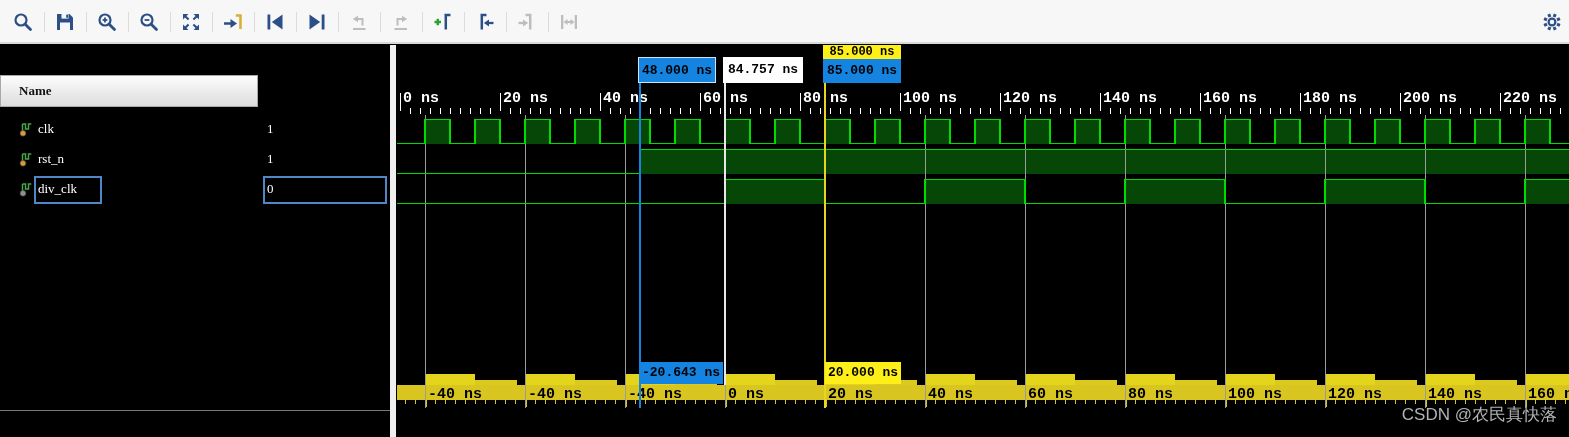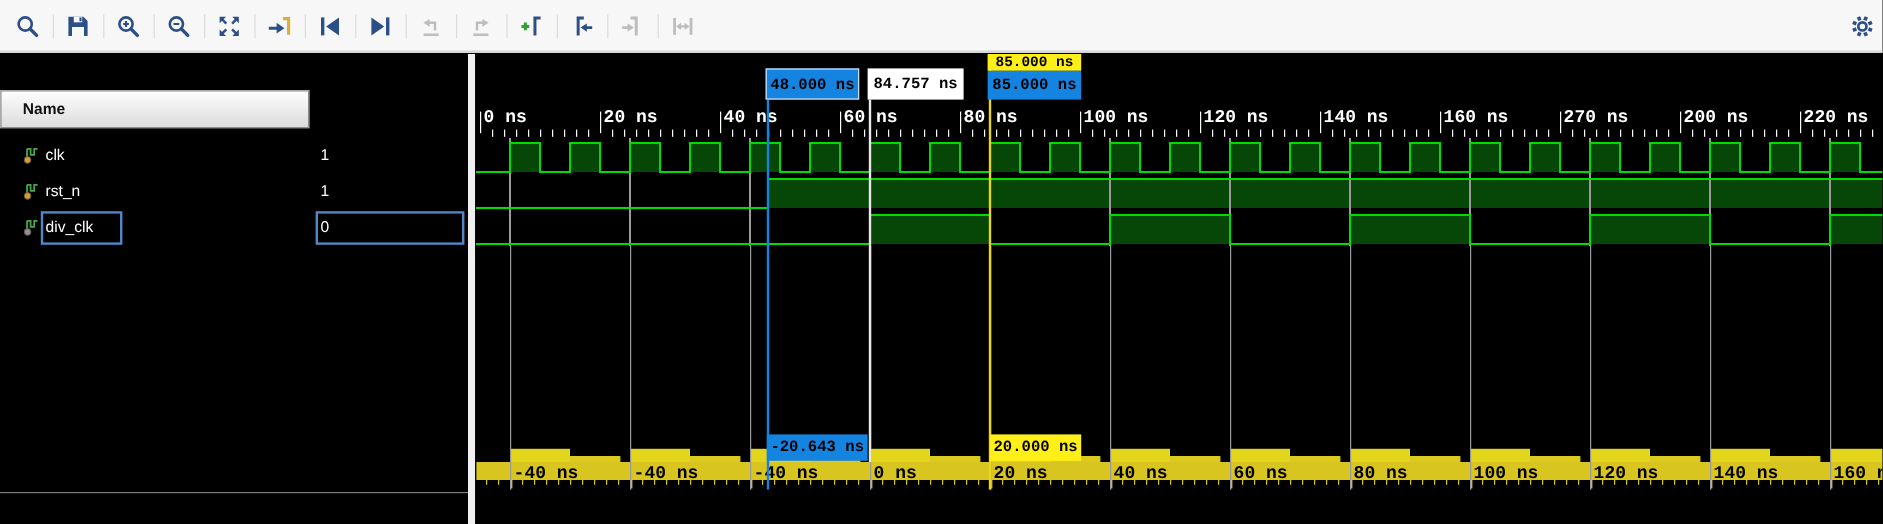--- a/index.html
+++ b/index.html
@@ -5,21 +5,21 @@
   html,body{margin:0;padding:0;background:#000;}
   #app{position:relative;width:1569px;height:437px;overflow:hidden;background:#000;
        font-family:"Liberation Sans",sans-serif;}
   
   #toolbar{position:absolute;left:0;top:0;width:1569px;height:44px;background:#f7f7f7;
            border-bottom:2px solid #d9d9d9;box-sizing:border-box;}
   .tb-btn{position:absolute;top:7px;width:30px;height:30px;display:flex;align-items:center;
           justify-content:center;cursor:pointer;}
   .tb-sep{position:absolute;top:12px;width:1px;height:20px;background:#dcdcdc;}
   
-  #signals{position:absolute;left:0;top:45px;width:390px;height:392px;background:#000;}
+  #signals{position:absolute;left:0;top:45px;width:390px;height:392px;background:#000;font-family:Liberation Serif, serif;}
   .hdr-cell{position:absolute;top:30px;height:32px;background:linear-gradient(#fdfdfd,#dcdcdc);
             border:1px solid #a8a8a8;box-sizing:border-box;color:#111;font-size:13px;
             font-weight:bold;line-height:30px;}
   .sig-row{position:absolute;height:30px;width:390px;}
   .sig-name{position:absolute;left:38px;top:6px;color:#fff;font-size:13px;}
   .sig-icon{position:absolute;left:19px;top:7px;}
   .sig-val{position:absolute;left:267px;top:6px;color:#fff;font-size:13px;}
   .sel-box{position:absolute;border:2px solid #4f87c8;box-sizing:border-box;}
   #panel-bottom-line{position:absolute;left:0;top:365px;width:390px;height:1px;background:#7a7a7a;}
   
@@ -211,40 +211,41 @@
     <span class="sig-name">div_clk</span>
     <span class="sig-val">0</span>
           <div class="sel-box" style="left: 34px; top: 1px; width: 68px; height: 28px;"></div>
           <div class="sel-box" style="left: 263px; top: 1px; width: 124px; height: 28px;"></div>
         </div>
       </div>
     <div id="panel-bottom-line"></div>
   </div>
   <div id="splitter"></div>
   <div id="wave">
+    <div id="watermark">CSDN @农民真快落</div>
   <div class="rt-tickM" style="left: 4px;"></div>
       <div class="rt-label mono" style="left: 7px;">0 ns</div>
       <div class="rt-tickM" style="left: 104px;"></div>
       <div class="rt-label mono" style="left: 107px;">20 ns</div>
       <div class="rt-tickM" style="left: 204px;"></div>
       <div class="rt-label mono" style="left: 207px;">40 ns</div>
       <div class="rt-tickM" style="left: 304px;"></div>
       <div class="rt-label mono" style="left: 307px;">60 ns</div>
       <div class="rt-tickM" style="left: 404px;"></div>
       <div class="rt-label mono" style="left: 407px;">80 ns</div>
       <div class="rt-tickM" style="left: 504px;"></div>
       <div class="rt-label mono" style="left: 507px;">100 ns</div>
       <div class="rt-tickM" style="left: 604px;"></div>
       <div class="rt-label mono" style="left: 607px;">120 ns</div>
       <div class="rt-tickM" style="left: 704px;"></div>
       <div class="rt-label mono" style="left: 707px;">140 ns</div>
       <div class="rt-tickM" style="left: 804px;"></div>
       <div class="rt-label mono" style="left: 807px;">160 ns</div>
       <div class="rt-tickM" style="left: 904px;"></div>
-      <div class="rt-label mono" style="left: 907px;">270 ns</div>
+      <div class="rt-label mono" style="left: 907px;">180 ns</div>
       <div class="rt-tickM" style="left: 1004px;"></div>
       <div class="rt-label mono" style="left: 1007px;">200 ns</div>
       <div class="rt-tickM" style="left: 1104px;"></div>
       <div class="rt-label mono" style="left: 1107px;">220 ns</div>
       <div class="rt-tick" style="left: 14px;"></div>
       <div class="rt-tick" style="left: 24px;"></div>
       <div class="rt-tick" style="left: 34px;"></div>
       <div class="rt-tick" style="left: 44px;"></div>
       <div class="rt-tick" style="left: 54px;"></div>
       <div class="rt-tick" style="left: 64px;"></div>

